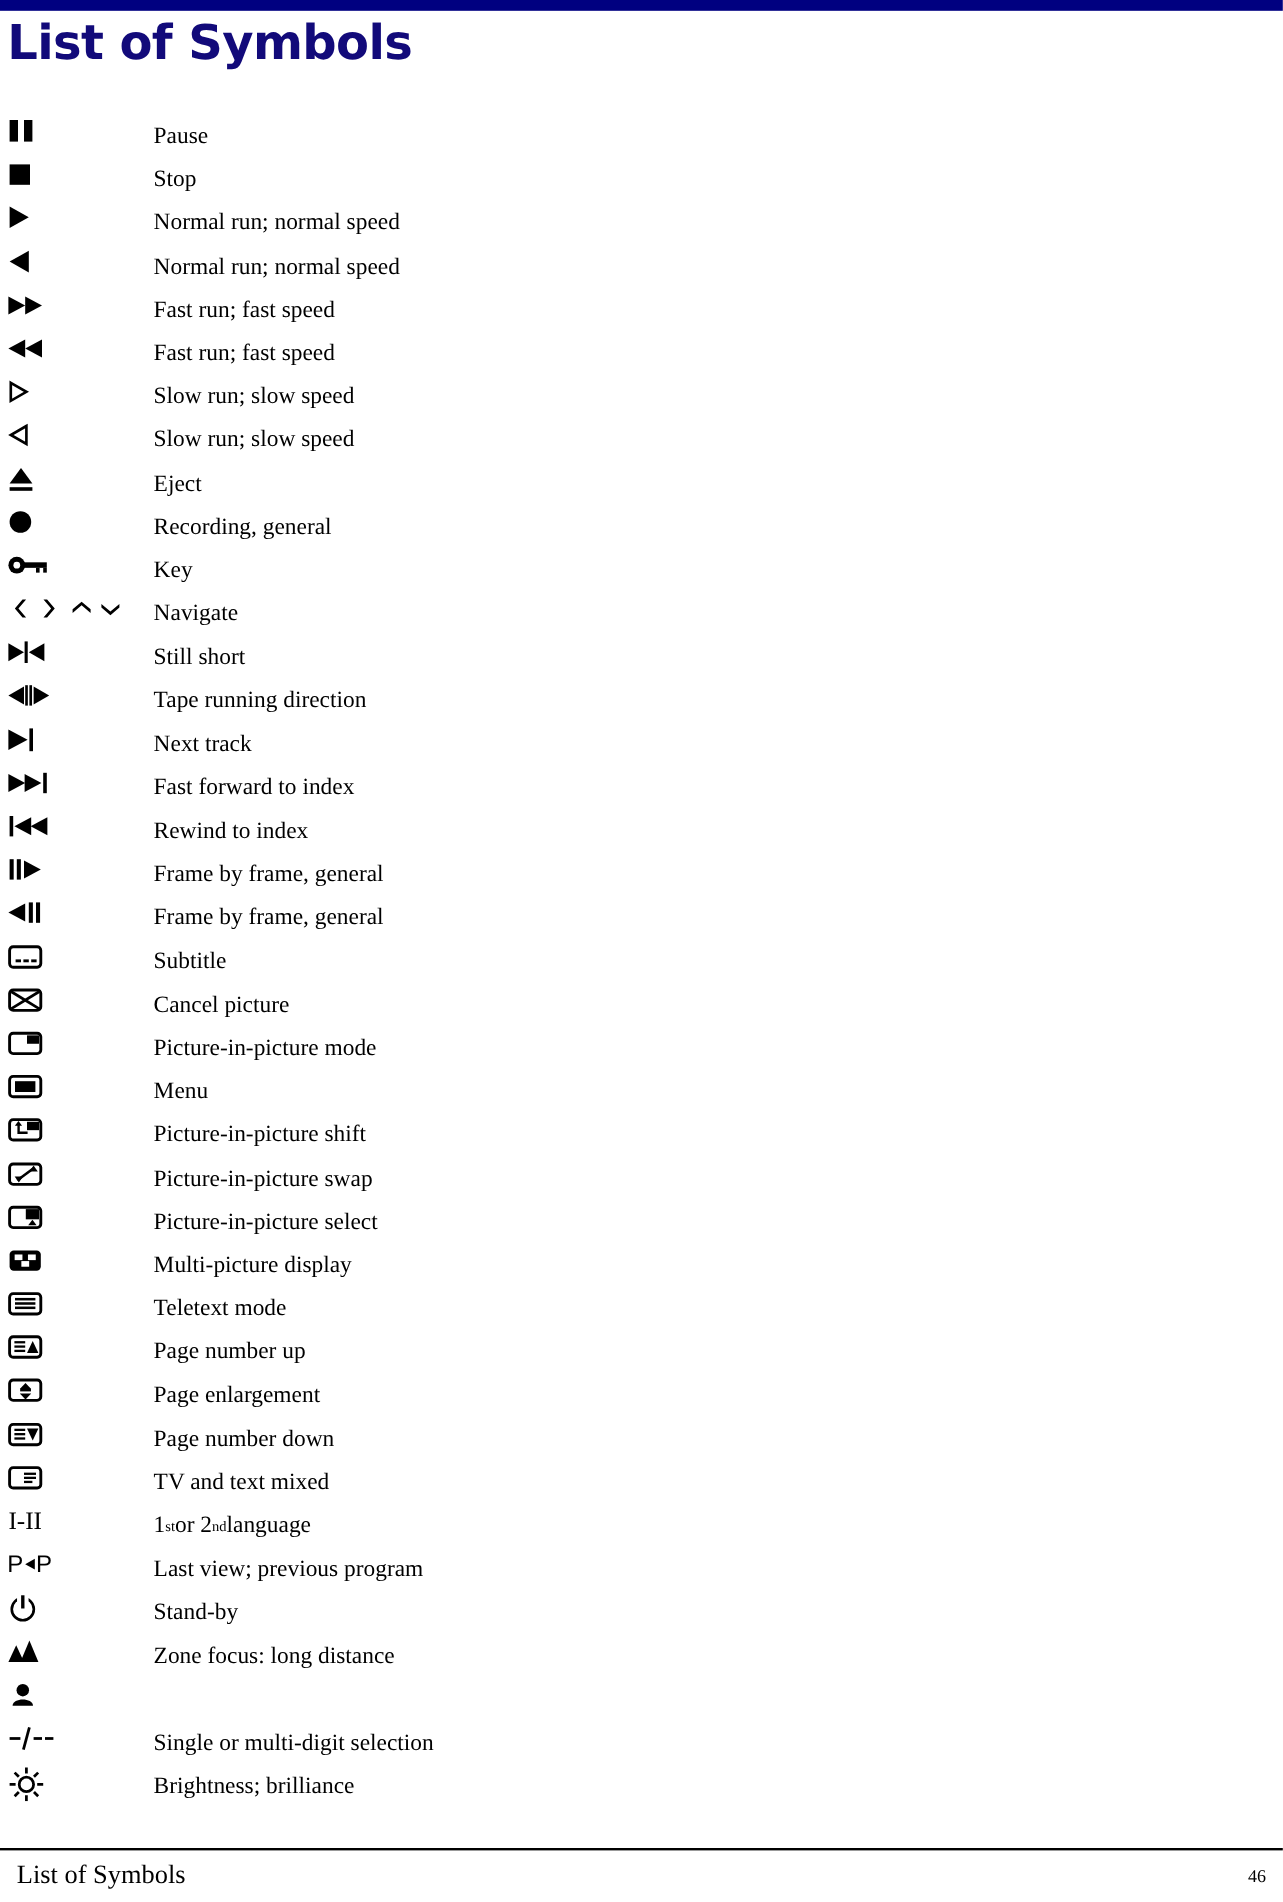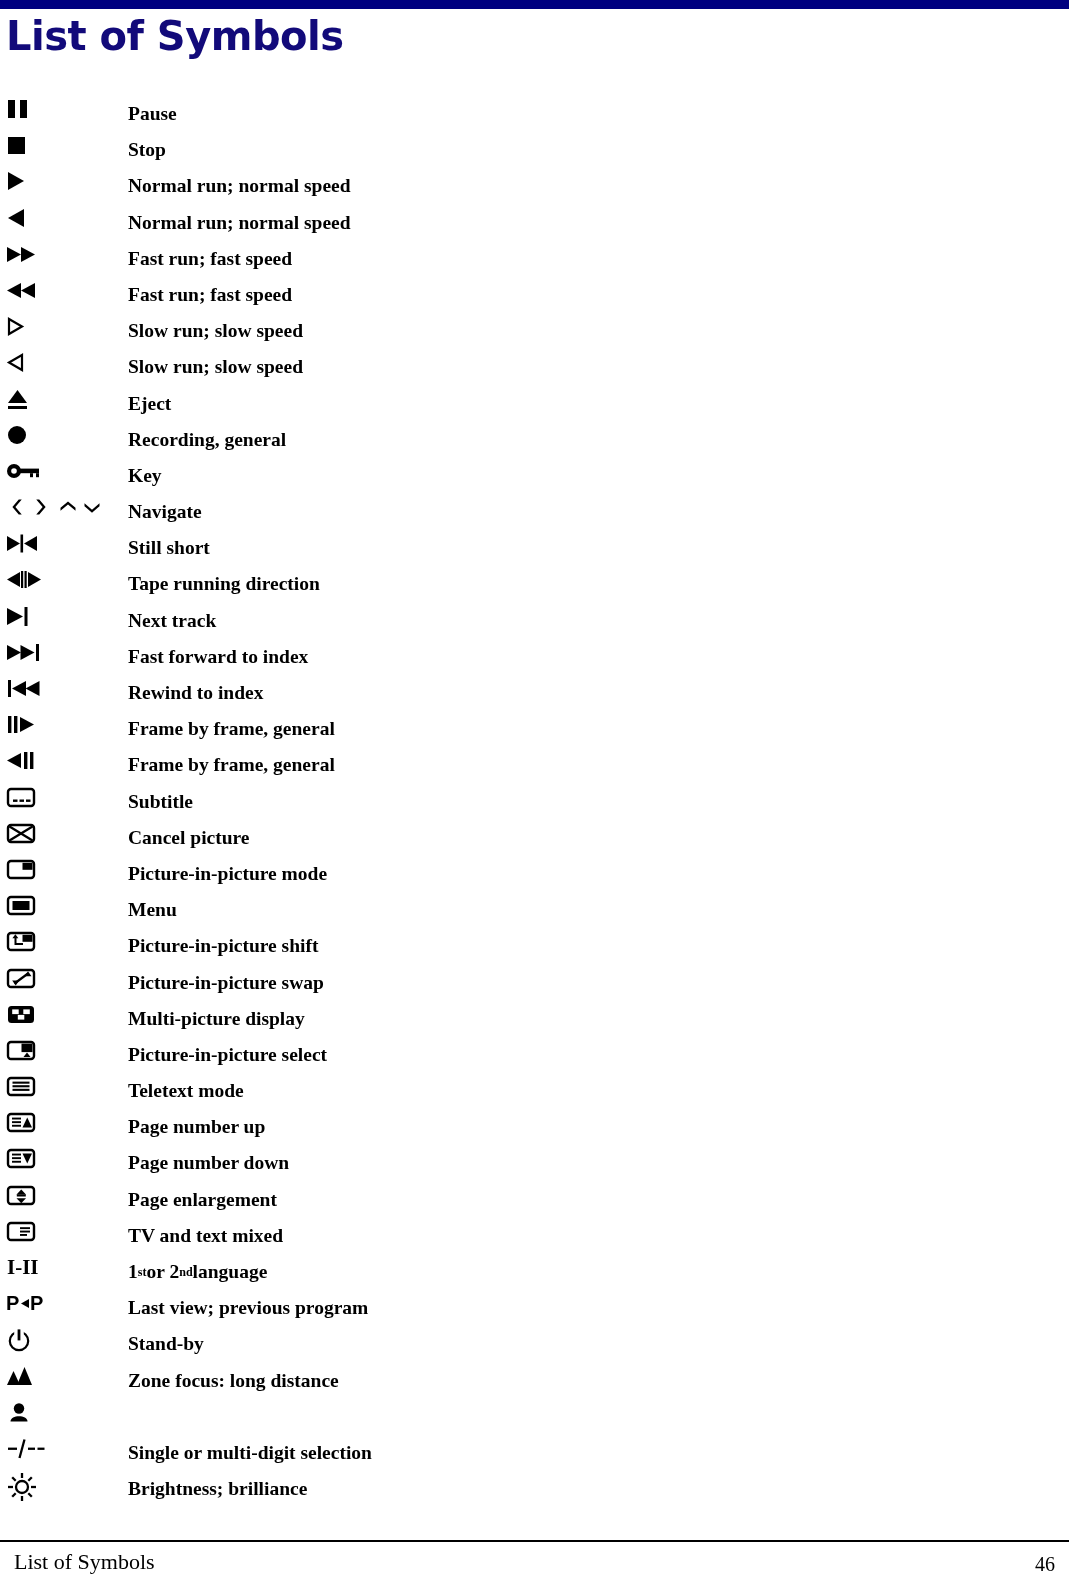--- a/index.html
+++ b/index.html
@@ -39,21 +39,20 @@
     letter-spacing: -0.5px;
     white-space: nowrap;
   }
 
   
   .symbol-list {
     position: absolute;
     top: 96px;
     left: 0;
     width: 1069px;
-    font-weight: bold;
   }
   .symbol-row {
     position: relative;
     height: 36.2px;
   }
   .sym-cell {
     position: absolute;
     left: 6px;
     top: 0;
     width: 110px;
@@ -100,21 +99,21 @@
     left: 14px;
     top: 6px;
     font-size: 22px;
     line-height: 28px;
     white-space: nowrap;
   }
   .footer-page {
     position: absolute;
     right: 14px;
     top: 12px;
-    font-size: 20px;
+    font-size: 15px;
     line-height: 20px;
   }
 </style>
 </head>
 <body>
 
 <div class="top-bar" style="background: rgb(0, 0, 128);"></div>
 
 <div class="page-title" style="color: rgb(18, 10, 122);">List of Symbols</div>
 
@@ -353,42 +352,42 @@
           <line x1="8.5" y1="18.5" x2="22" y2="8.5" stroke="#000000" stroke-width="2.2"></line>
           <polygon points="22,6.2 25.5,11.2 18.5,11.2" fill="#000000"></polygon>
           <polygon points="6.2,15.4 13.2,15.4 9.7,20.4" fill="#000000"></polygon>
         </svg>
       </div>
       <div class="label-cell">Picture-in-picture swap</div>
     </div>
     <div class="symbol-row">
       <div class="sym-cell">
         <svg width="34" height="26" viewBox="0 0 34 26" xmlns="http://www.w3.org/2000/svg" fill="#000000">
+          <rect x="2" y="5" width="26" height="17" rx="3" ry="3" fill="none" stroke="#000000" stroke-width="2.4"></rect>
+          <rect x="15.5" y="6.6" width="11" height="8.5" fill="#000000"></rect>
+          <polygon points="21,15.4 24.5,20 17.5,20" fill="#000000"></polygon>
+        </svg>
+      </div>
+      <div class="label-cell">Picture-in-picture select</div>
+    </div>
+    <div class="symbol-row">
+      <div class="sym-cell">
+        <svg width="34" height="26" viewBox="0 0 34 26" xmlns="http://www.w3.org/2000/svg" fill="#000000">
           <rect x="2" y="5" width="26" height="17" rx="3.5" ry="3.5" fill="#000000"></rect>
           <rect x="6.2" y="8.4" width="6.5" height="4.7" fill="#fff"></rect>
           <rect x="17.3" y="8.4" width="6.5" height="4.7" fill="#fff"></rect>
           <rect x="11.8" y="13.9" width="6.5" height="4.7" fill="#fff"></rect>
         </svg>
       </div>
       <div class="label-cell">Multi-picture display</div>
     </div>
     <div class="symbol-row">
       <div class="sym-cell">
         <svg width="34" height="26" viewBox="0 0 34 26" xmlns="http://www.w3.org/2000/svg" fill="#000000">
           <rect x="2" y="5" width="26" height="17" rx="3" ry="3" fill="none" stroke="#000000" stroke-width="2.4"></rect>
-          <rect x="15.5" y="6.6" width="11" height="8.5" fill="#000000"></rect>
-          <polygon points="21,15.4 24.5,20 17.5,20" fill="#000000"></polygon>
-        </svg>
-      </div>
-      <div class="label-cell">Picture-in-picture select</div>
-    </div>
-    <div class="symbol-row">
-      <div class="sym-cell">
-        <svg width="34" height="26" viewBox="0 0 34 26" xmlns="http://www.w3.org/2000/svg" fill="#000000">
-          <rect x="2" y="5" width="26" height="17" rx="3" ry="3" fill="none" stroke="#000000" stroke-width="2.4"></rect>
           <rect x="6.5" y="8.6" width="17" height="2.1" fill="#000000"></rect>
           <rect x="6.5" y="12.2" width="17" height="2.1" fill="#000000"></rect>
           <rect x="6.5" y="15.8" width="17" height="2.1" fill="#000000"></rect>
         </svg>
       </div>
       <div class="label-cell">Teletext mode</div>
     </div>
     <div class="symbol-row">
       <div class="sym-cell">
         <svg width="34" height="26" viewBox="0 0 34 26" xmlns="http://www.w3.org/2000/svg" fill="#000000">
@@ -398,38 +397,38 @@
           <rect x="6" y="15.8" width="9" height="1.9" fill="#000000"></rect>
           <polygon points="21.25,8.4 26,18.4 16.5,18.4" fill="#000000"></polygon>
         </svg>
       </div>
       <div class="label-cell">Page number up</div>
     </div>
     <div class="symbol-row">
       <div class="sym-cell">
         <svg width="34" height="26" viewBox="0 0 34 26" xmlns="http://www.w3.org/2000/svg" fill="#000000">
           <rect x="2" y="5" width="26" height="17" rx="3" ry="3" fill="none" stroke="#000000" stroke-width="2.4"></rect>
+          <polygon points="15.25,7.6 20,12.6 10.5,12.6" fill="#000000"></polygon>
+          <rect x="10.8" y="12.3" width="9" height="2.2" fill="#000000"></rect>
+          <polygon points="10.5,16.2 20,16.2 15.25,21.2" fill="#000000"></polygon>
+        </svg>
+      </div>
+      <div class="label-cell">Page enlargement</div>
+    </div>
+    <div class="symbol-row">
+      <div class="sym-cell">
+        <svg width="34" height="26" viewBox="0 0 34 26" xmlns="http://www.w3.org/2000/svg" fill="#000000">
+          <rect x="2" y="5" width="26" height="17" rx="3" ry="3" fill="none" stroke="#000000" stroke-width="2.4"></rect>
           <rect x="6" y="8.6" width="9" height="1.9" fill="#000000"></rect>
           <rect x="6" y="12.2" width="9" height="1.9" fill="#000000"></rect>
           <rect x="6" y="15.8" width="9" height="1.9" fill="#000000"></rect>
           <polygon points="16.5,8.4 26,8.4 21.25,18.4" fill="#000000"></polygon>
         </svg>
       </div>
       <div class="label-cell">Page number down</div>
-    </div>
-    <div class="symbol-row">
-      <div class="sym-cell">
-        <svg width="34" height="26" viewBox="0 0 34 26" xmlns="http://www.w3.org/2000/svg" fill="#000000">
-          <rect x="2" y="5" width="26" height="17" rx="3" ry="3" fill="none" stroke="#000000" stroke-width="2.4"></rect>
-          <polygon points="15.25,7.6 20,12.6 10.5,12.6" fill="#000000"></polygon>
-          <rect x="10.8" y="12.3" width="9" height="2.2" fill="#000000"></rect>
-          <polygon points="10.5,16.2 20,16.2 15.25,21.2" fill="#000000"></polygon>
-        </svg>
-      </div>
-      <div class="label-cell">Page enlargement</div>
     </div>
     <div class="symbol-row">
       <div class="sym-cell">
         <svg width="34" height="26" viewBox="0 0 34 26" xmlns="http://www.w3.org/2000/svg" fill="#000000">
           <rect x="2" y="5" width="26" height="17" rx="3" ry="3" fill="none" stroke="#000000" stroke-width="2.4"></rect>
           <rect x="14" y="9.2" width="10" height="1.9" fill="#000000"></rect>
           <rect x="14" y="12.6" width="10" height="1.9" fill="#000000"></rect>
           <rect x="14" y="16" width="7" height="1.9" fill="#000000"></rect>
         </svg>
       </div>

